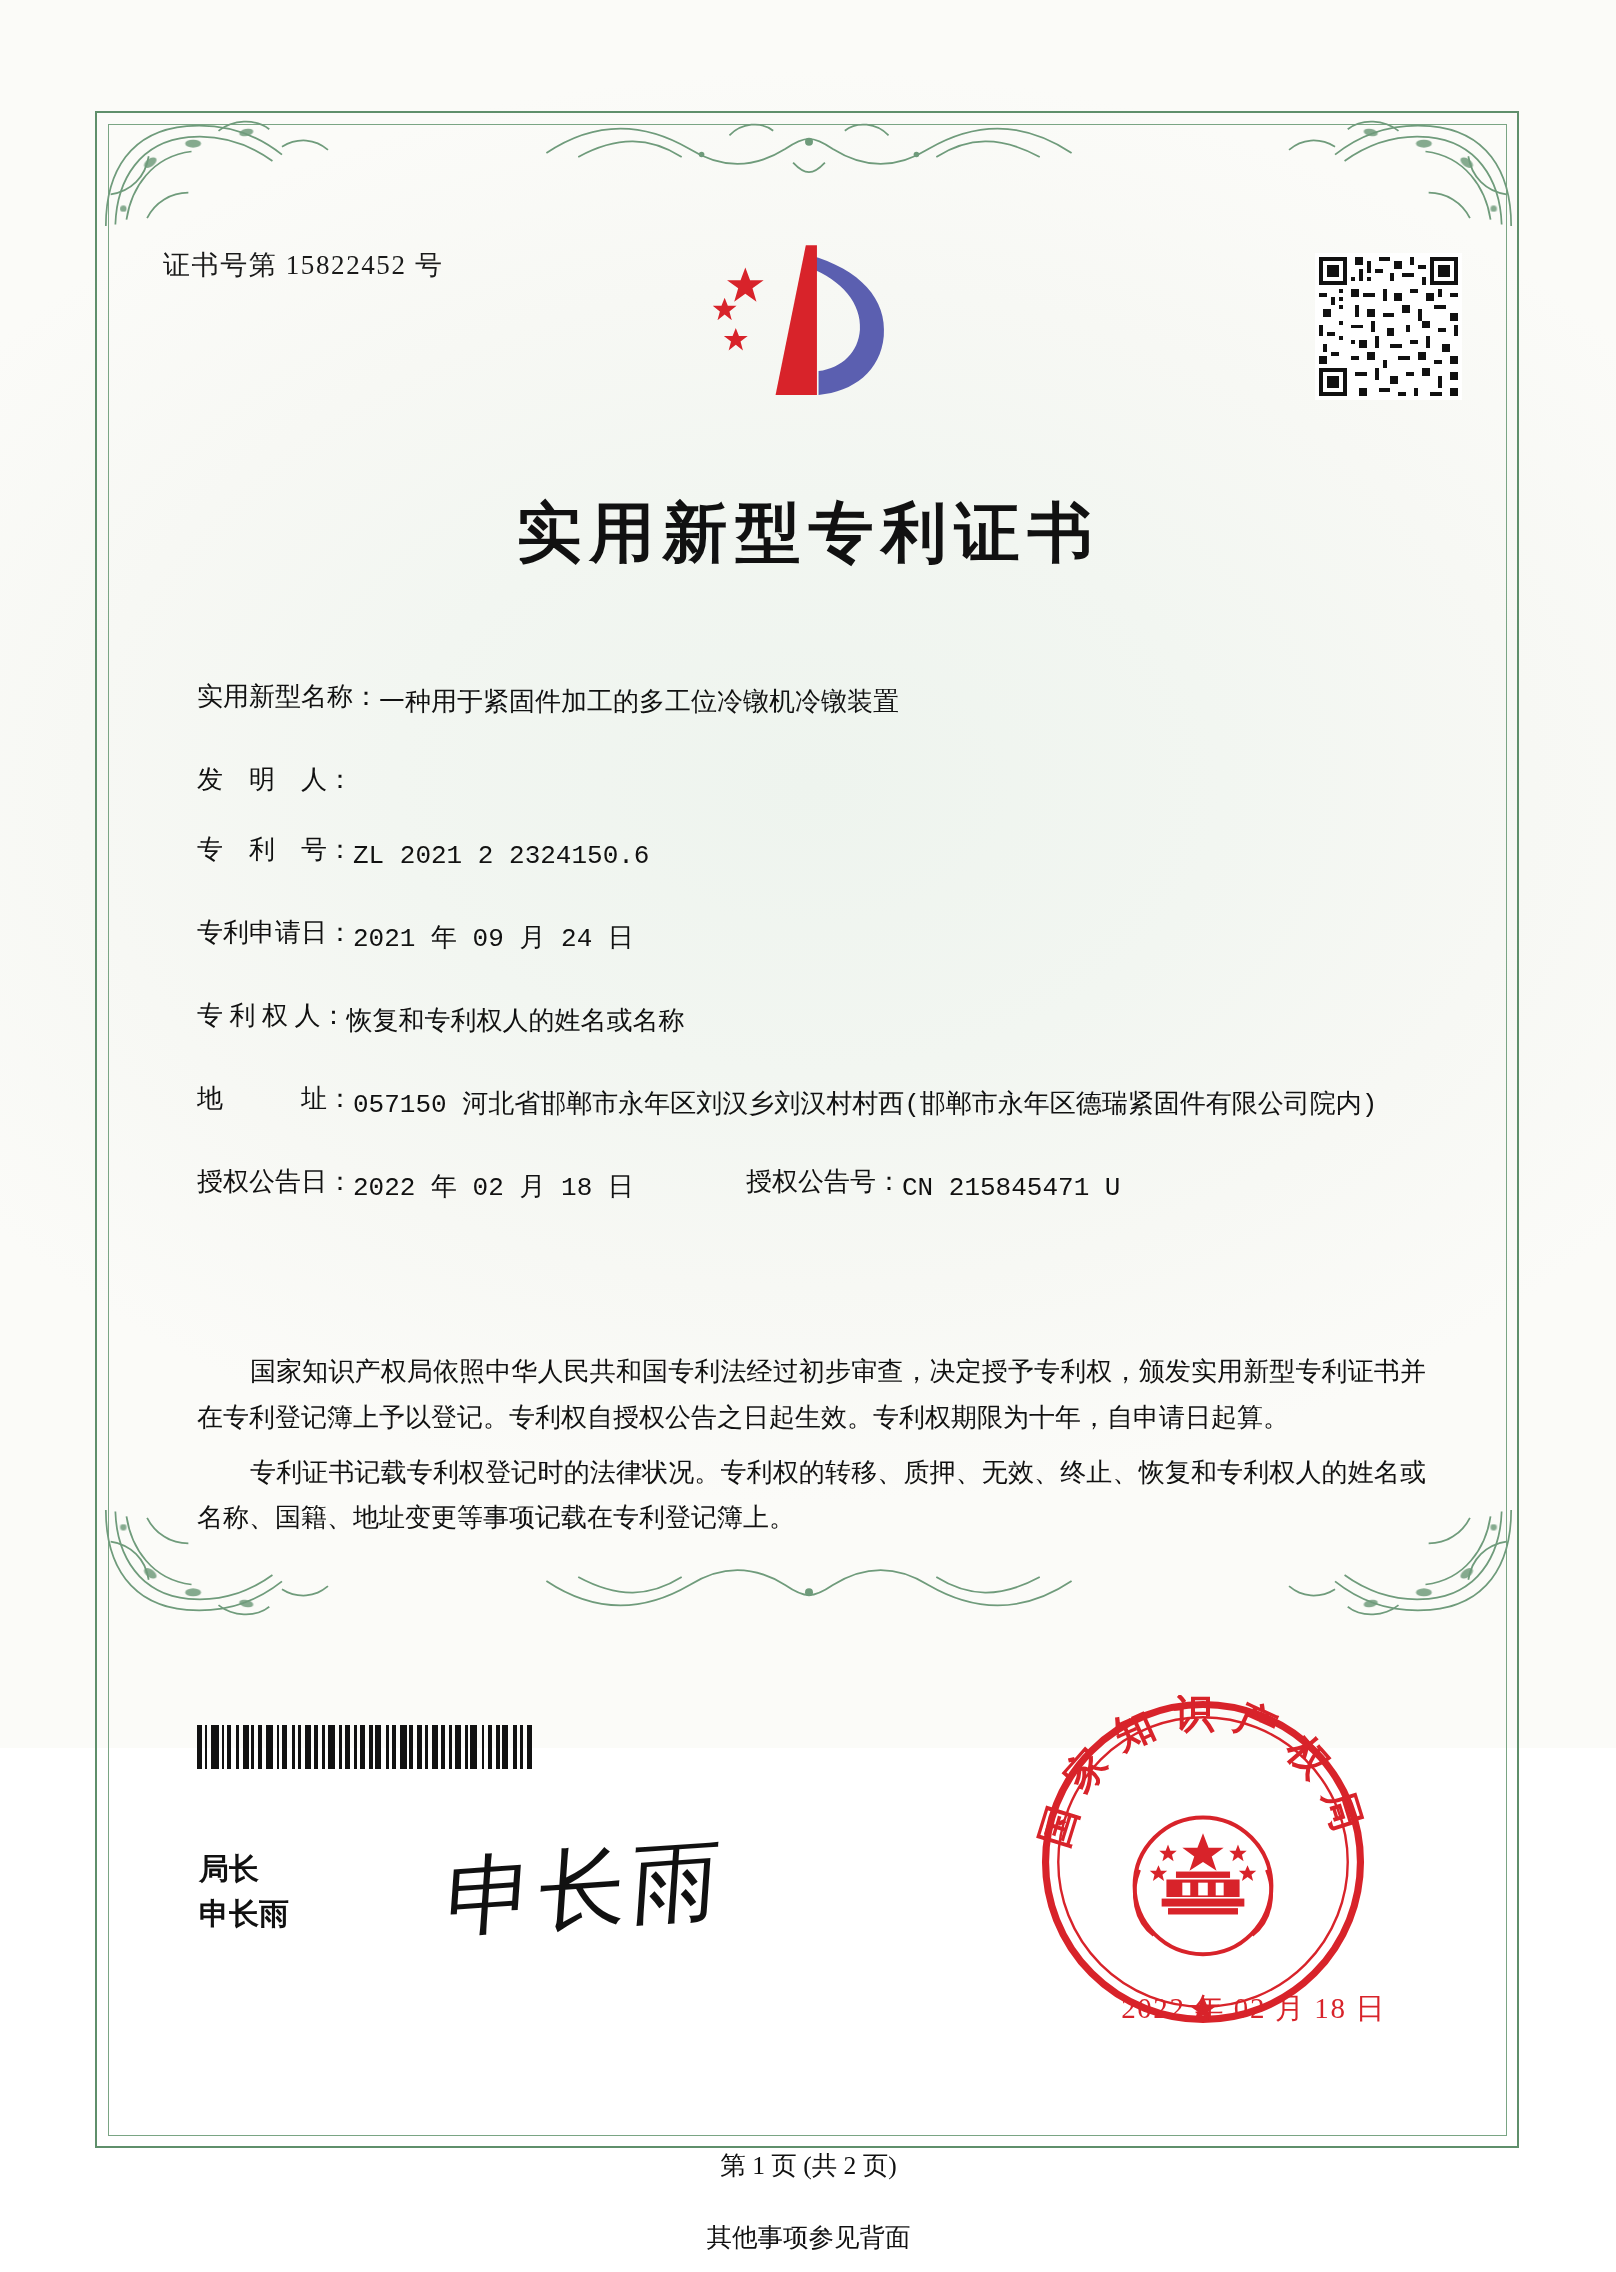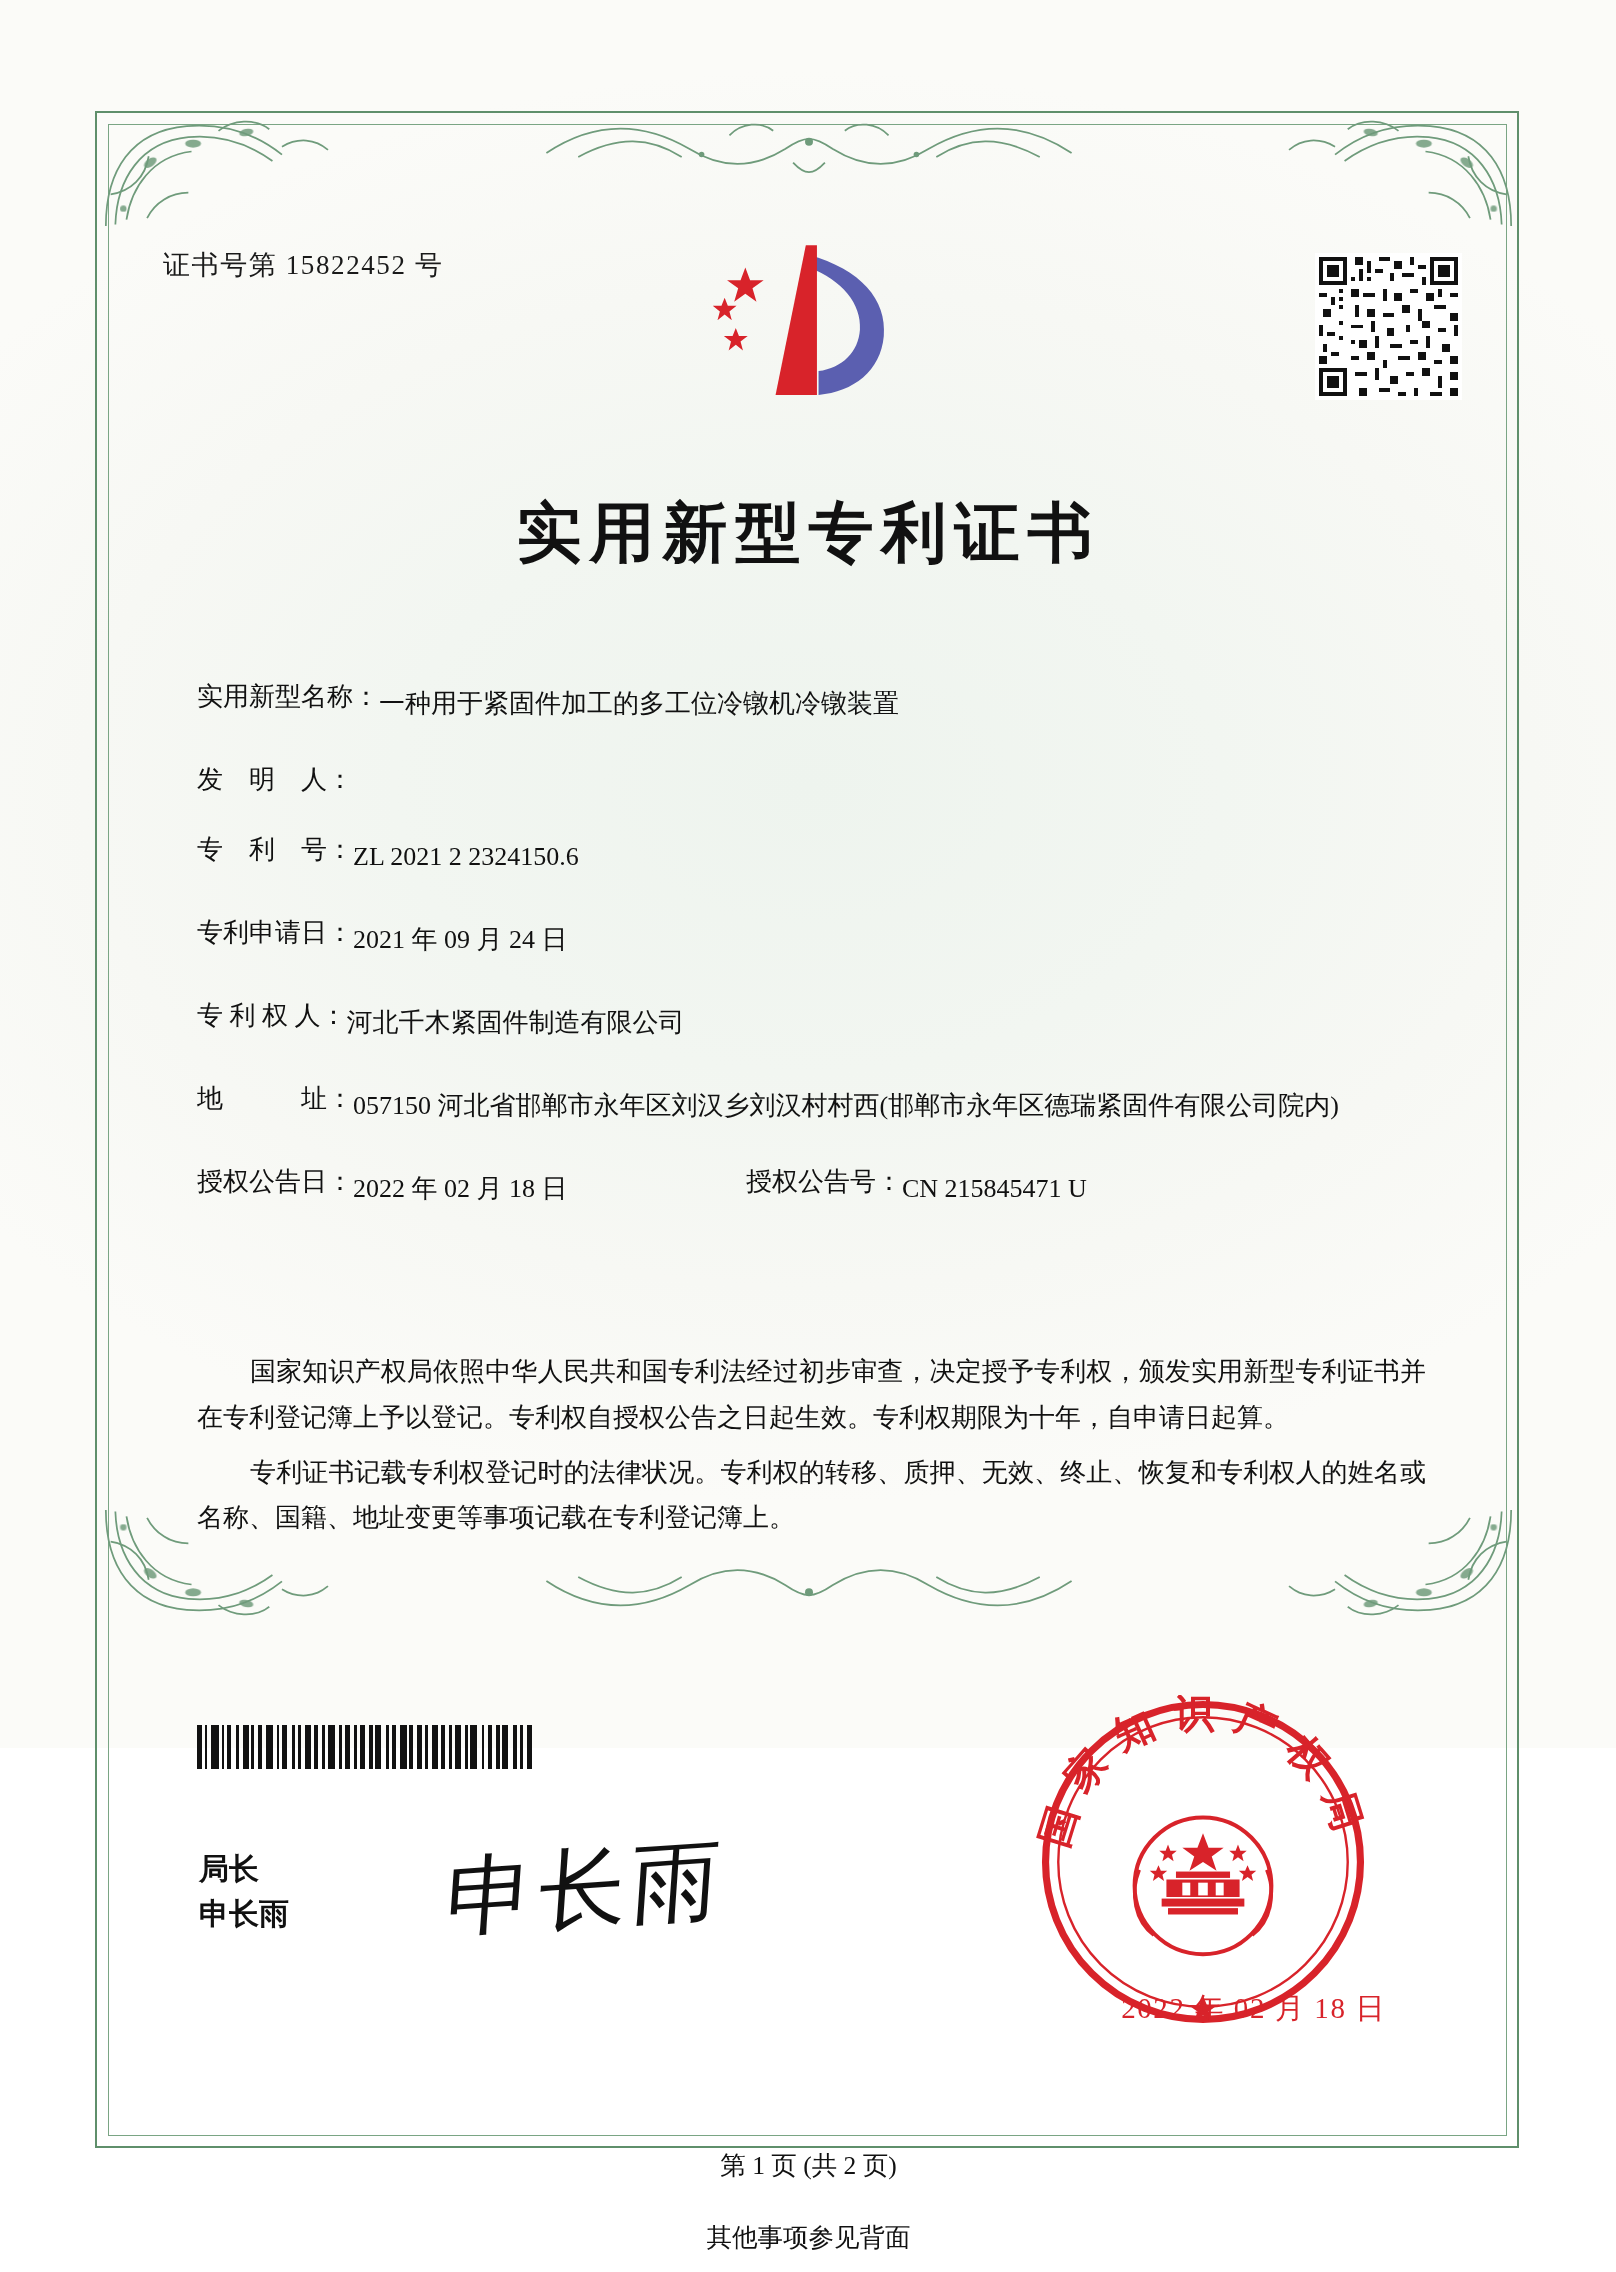--- a/index.html
+++ b/index.html
@@ -135,21 +135,21 @@
     align-items: flex-start;
     margin-bottom: 44px;
   }
   .field-label {
     flex: 0 0 auto;
     white-space: pre;
     font-family: "Liberation Serif", serif;
   }
   .field-value {
     flex: 1 1 auto;
-    font-family: Liberation Serif, serif;
+    font-family: Liberation Mono, monospace;
     line-height: 1.5;
   }
 
   .row-pub {
     display: flex;
     align-items: flex-start;
     margin-bottom: 32px;
   }
   .pub-left { width: 549px; display:flex; }
   .pub-right { display:flex; }
@@ -501,21 +501,21 @@
       <span class="field-value">ZL 2021 2 2324150.6</span>
     </div>
 
     <div class="field-row">
       <span class="field-label">专利申请日：</span>
       <span class="field-value">2021 年 09 月 24 日</span>
     </div>
 
     <div class="field-row">
       <span class="field-label">专 利 权 人：</span>
-      <span class="field-value">河北千木紧固件制造有限公司</span>
+      <span class="field-value">恢复和专利权人的姓名或名称</span>
     </div>
 
     <div class="field-row">
       <span class="field-label">地　　　址：</span>
       <span class="field-value">057150 河北省邯郸市永年区刘汉乡刘汉村村西(邯郸市永年区德瑞紧固件有限公司院内)</span>
     </div>
 
     <div class="row-pub">
       <span class="pub-left">
         <span class="field-label">授权公告日：</span>

